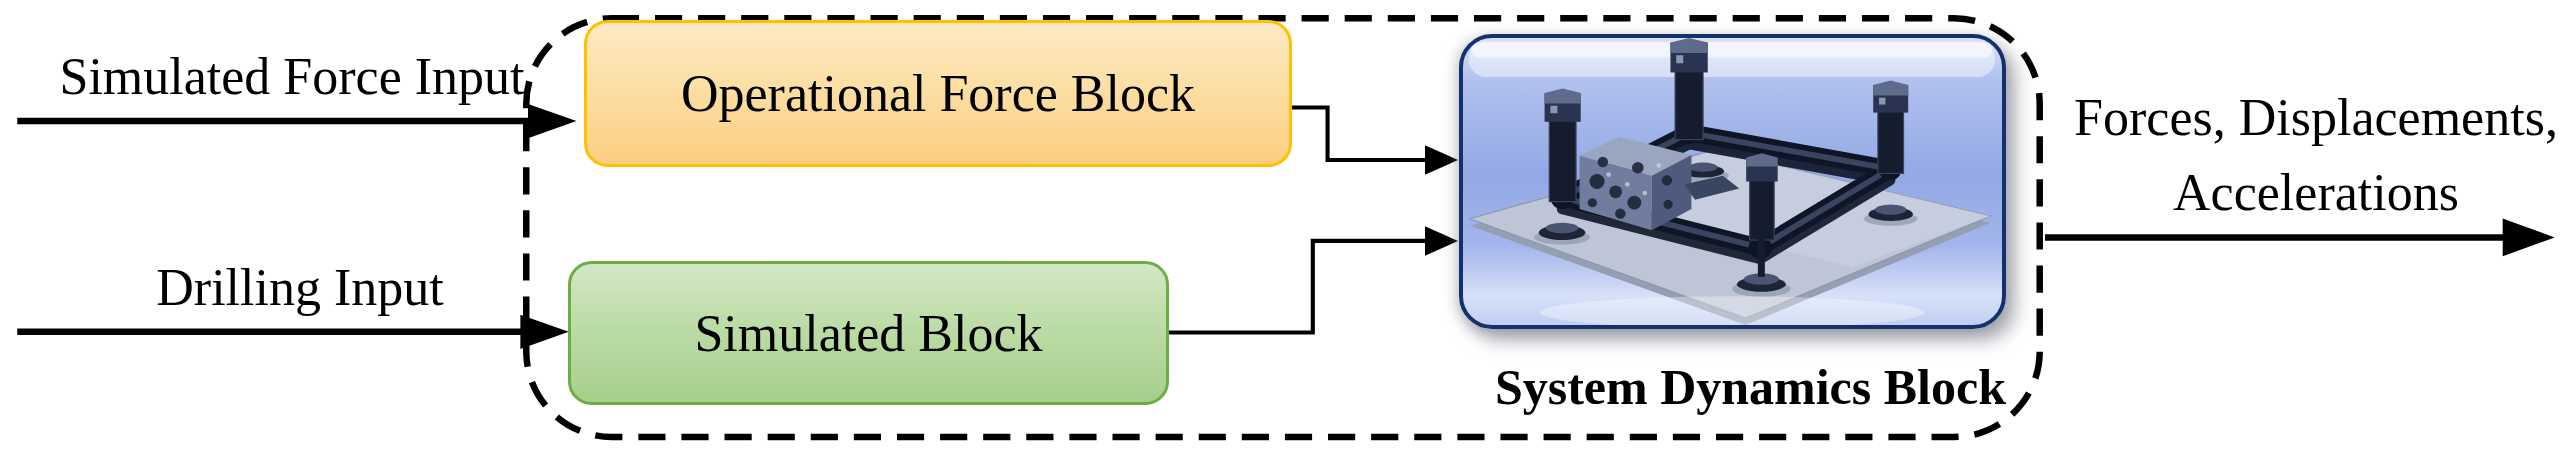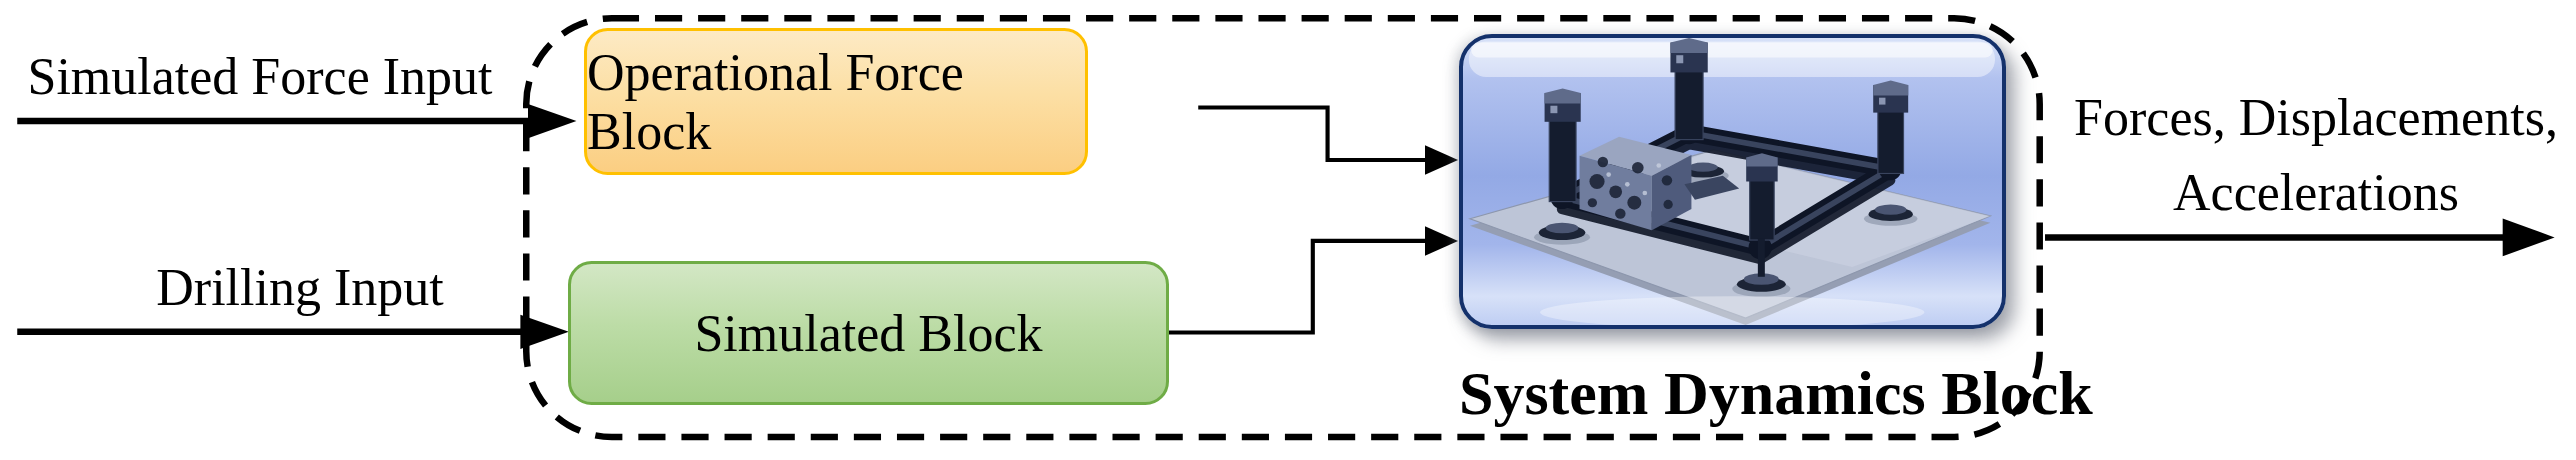--- a/index.html
+++ b/index.html
@@ -3,31 +3,31 @@
 <meta charset="utf-8">
 <style>
   html,body{margin:0;padding:0;background:#ffffff;}
   .canvas{position:relative;width:2576px;height:460px;background:#ffffff;overflow:hidden;
           font-family:"Liberation Serif","DejaVu Serif",serif;color:#000;}
   .layer{position:absolute;left:0;top:0;width:2576px;height:460px;}
   .label{position:absolute;font-size:52px;line-height:1;text-align:center;white-space:nowrap;}
   .out-label{position:absolute;font-size:52px;line-height:75px;text-align:center;white-space:nowrap;}
   .block{position:absolute;display:flex;align-items:center;justify-content:center;
          box-sizing:border-box;border-radius:23.6px;font-size:52px;}
-  .block-orange{left:584px;top:28px;width:504px;height:147px;border:3.5px solid #FFC000;
+  .block-orange{left:584px;top:20px;width:708px;height:147px;border:3.5px solid #FFC000;
                 background:linear-gradient(180deg,#FDEAC4 0%,#FCDFA4 45%,#FBCE82 100%);}
   .block-green{left:568px;top:261px;width:601px;height:144px;border:3.5px solid #6FAC46;
                background:linear-gradient(180deg,#D3E7C5 0%,#BCDCA6 45%,#A6CF8B 100%);}
   .imgbox{position:absolute;left:1459px;top:34px;width:547px;height:295px;box-sizing:border-box;
           border:4.1px solid #14316B;border-radius:33px;overflow:hidden;
           background:linear-gradient(180deg,#D8E2F8 0%,#B2C2EF 14%,#93A9E5 48%,#A2B5EB 72%,#D7E1F8 90%,#BFCEF3 100%);
           box-shadow:8.3px 10.6px 17.7px rgba(90,95,110,.55),-4.7px 1.2px 11.8px rgba(130,135,150,.30);}
   .imgbox svg{display:block;width:100%;height:100%;}
-  .sdb-label{position:absolute;left:1459px;top:362px;width:547px;text-align:left;
-             font-size:62px;line-height:1;font-weight:bold;white-space:nowrap;}
+  .sdb-label{position:absolute;left:1459px;top:362px;width:547px;text-align:right;
+             font-size:50px;line-height:1;font-weight:bold;white-space:nowrap;}
 </style>
 </head>
 <body>
 
 <div class="canvas">
 
   <svg class="layer" viewBox="0 0 4360 779">
     <rect x="890" y="31" width="2563" height="709" rx="145" ry="145" fill="none" stroke="#000000" stroke-width="11" stroke-dasharray="46 27"></rect>
 
     <g>
@@ -49,21 +49,21 @@
       <polyline points="1976,563 2222,563 2222,408 2420,408" fill="none" stroke="#000" stroke-width="7"></polyline>
       <polygon points="2468,408 2412,383 2412,433" fill="#000"></polygon>
     </g>
 
     <g>
       <line x1="3462" y1="402" x2="4240" y2="402" stroke="#000" stroke-width="11"></line>
       <polygon points="4325,402 4237,370 4237,434" fill="#000"></polygon>
     </g>
   </svg>
 
-  <div class="label" style="left:0;top:51px;width:520px;">Simulated Force Input</div>
+  <div class="label" style="left:0;top:51px;width:520px;padding-left:32px;">Simulated Force Input</div>
 
   <div class="label" style="left:34px;top:262px;width:532px;">Drilling Input</div>
 
   <div class="block block-orange">
     <span>Operational Force Block</span>
   </div>
 
   <div class="block block-green">
     <span>Simulated Block</span>
   </div>

